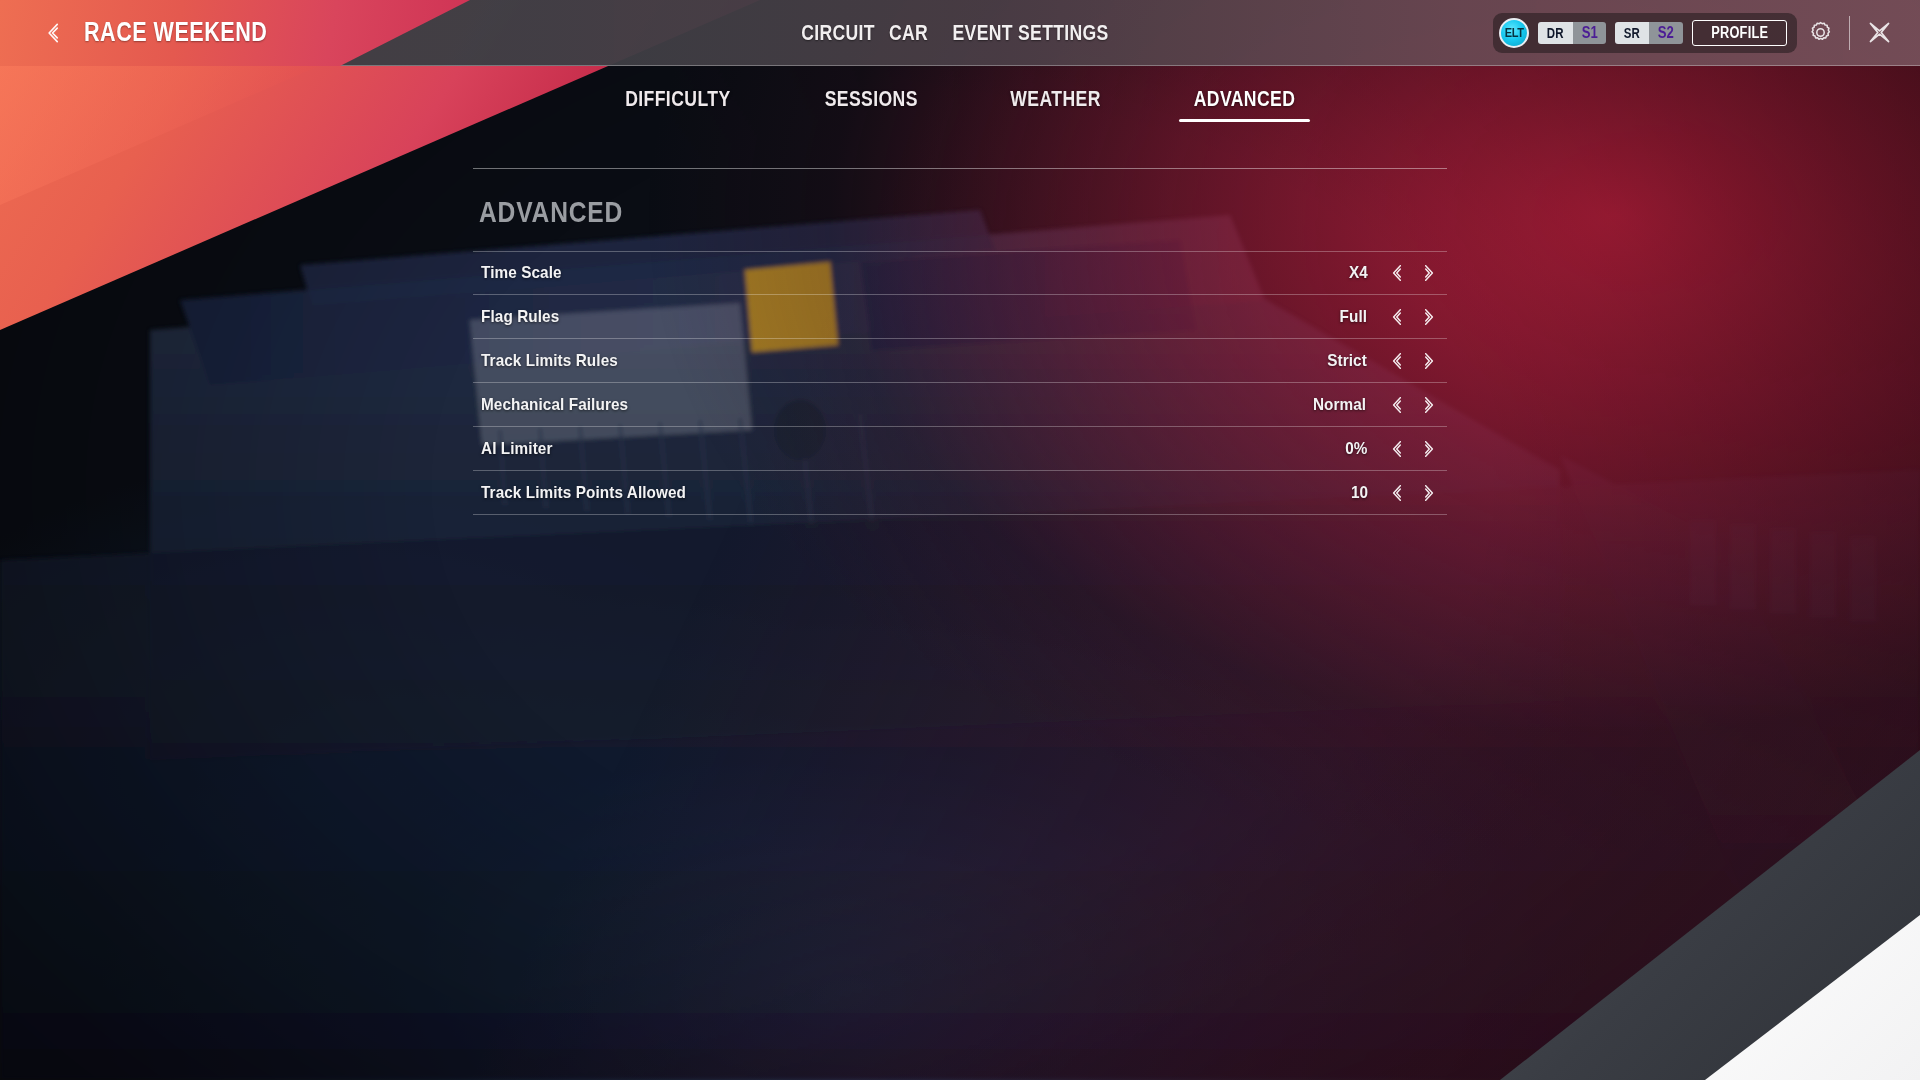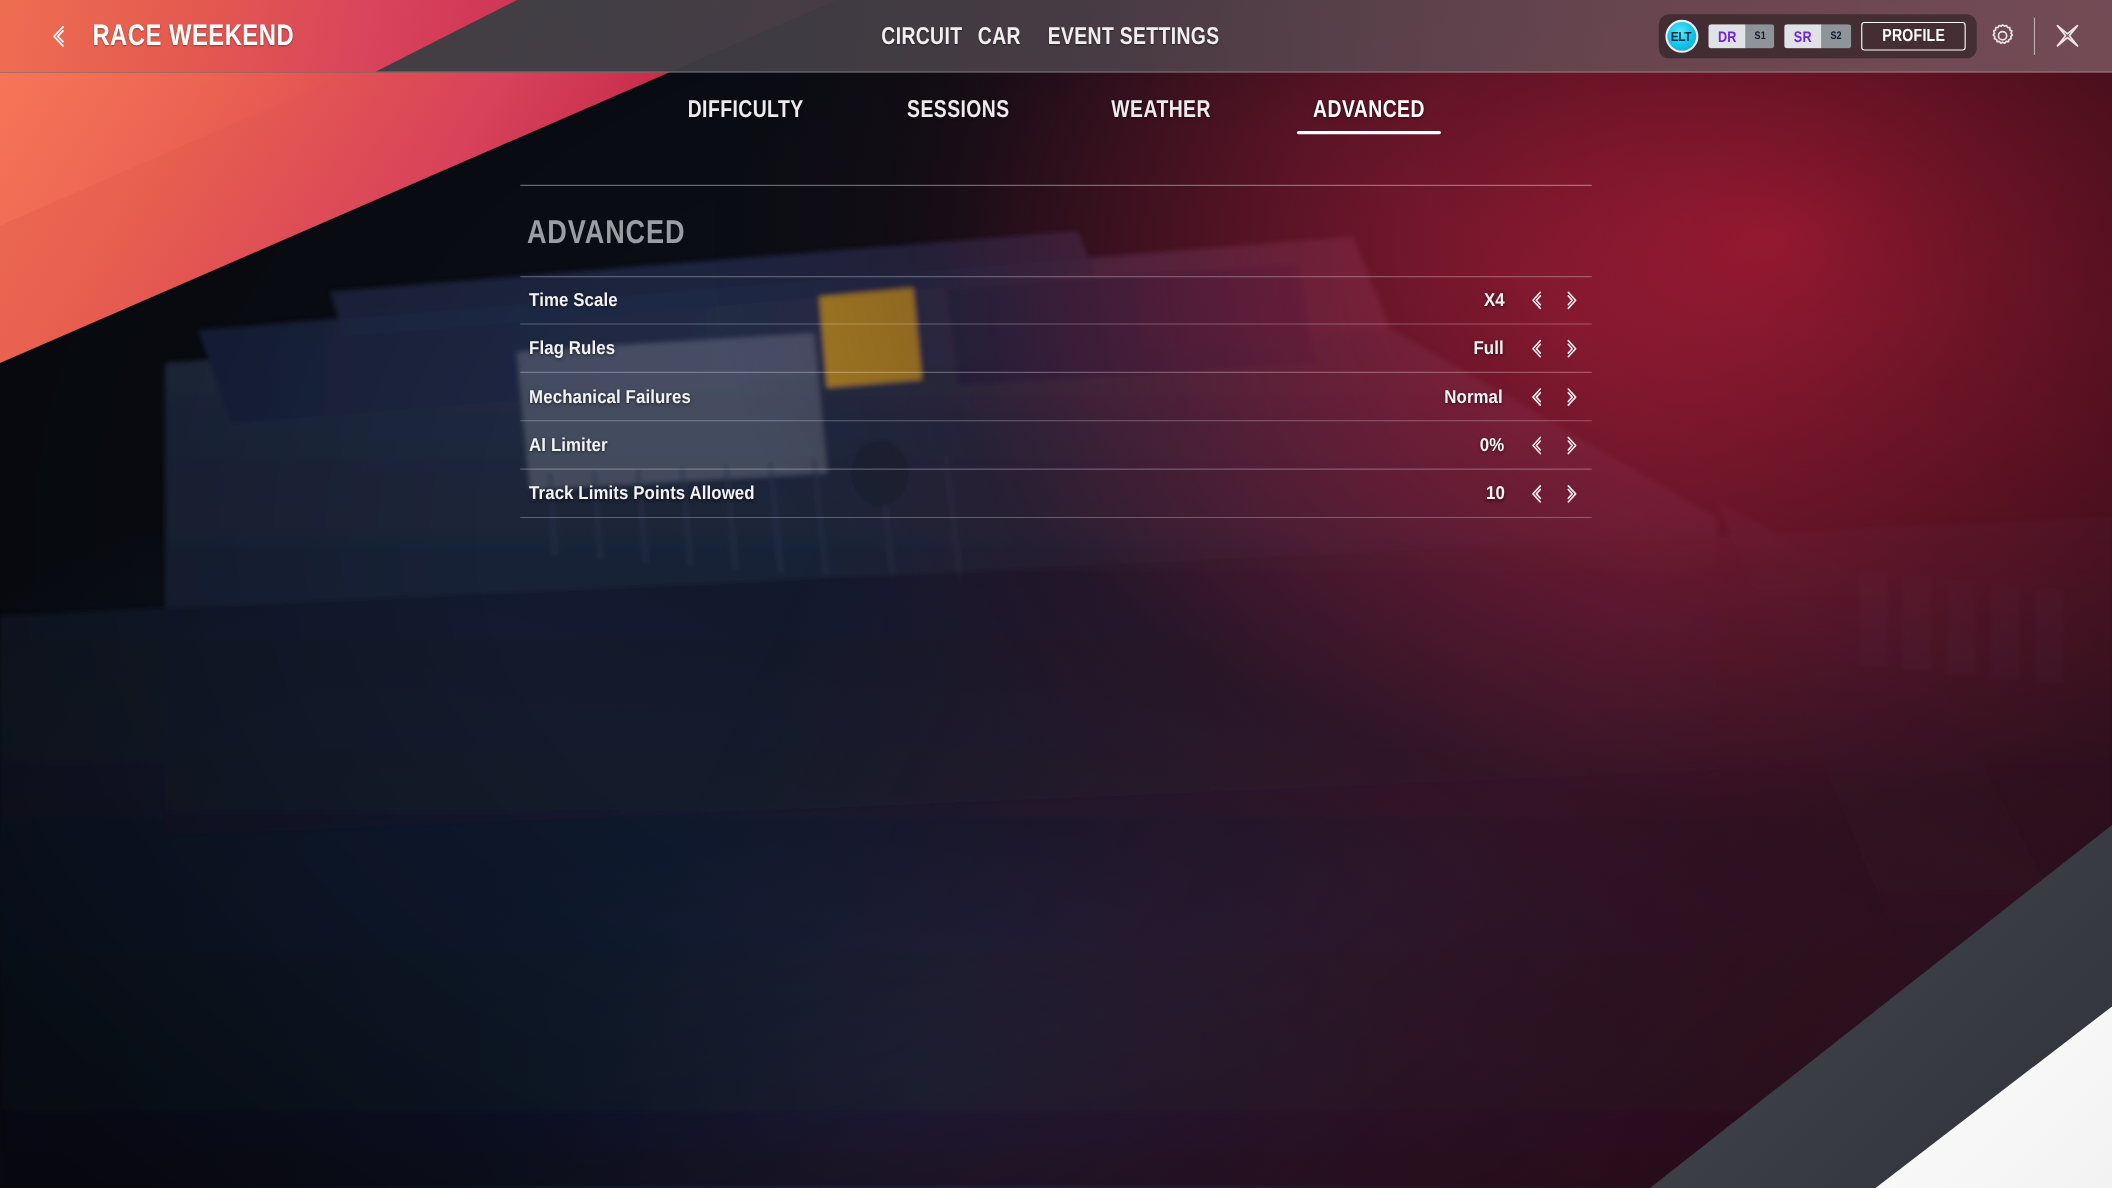--- a/index.html
+++ b/index.html
@@ -121,27 +121,27 @@
     background:radial-gradient(circle at 42% 36%, #5fe8ff 0%, #16c8ef 48%, #0b9ec4 100%);
     border:2px solid #e9eef2; display:flex; align-items:center; justify-content:center;
     position:relative; overflow:hidden; flex:0 0 auto;
   }
   .avatar-txt {
     font-size:12px; font-weight:700; color:#06323f; letter-spacing:-.5px;
     transform:scaleX(.92); line-height:1;
   }
   .stat-chip { display:flex; height:22px; border-radius:3px; overflow:hidden; }
   .stat-k {
-    background:#dfe3e6; color:#6d28d9; font-size:14px; font-weight:700;
+    background:#dfe3e6; color:#0f172a; font-size:14px; font-weight:700;
     padding:0 7px; display:flex; align-items:center; transform:none;
     letter-spacing:.2px;
   }
   .stat-k span { transform:scaleX(.82); display:block; }
   .stat-v {
-    background:#8f9499; color:#0f172a; font-size:10px; font-weight:700;
+    background:#8f9499; color:#4c1d95; font-size:16px; font-weight:700;
     padding:0 7px; display:flex; align-items:center;
   }
   .stat-v span { transform:scaleX(.82); display:block; }
   .profile-btn {
     border:1px solid #ffffff; border-radius:3px; height:26px;
     padding:0 11px; display:flex; align-items:center; cursor:pointer;
   }
   .profile-btn span {
     font-size:16px; font-weight:700; color:#ffffff; transform:scaleX(.80); display:block;
     letter-spacing:.3px;
@@ -409,20 +409,38 @@
       </div>
       <div class="stepper">
         <svg viewBox="0 0 24 24">
           <path class="dbl-chev" d="M9.5 4 L16.8 12 L9.5 20"></path>
           <path class="dbl-chev" d="M9.5 7.6 L13.4 12 L9.5 16.4"></path>
         </svg>
       </div>
     </div>
   </div>
 
+  <div class="row">
+    <span class="row-label">Track Limits Rules</span>
+    <div class="row-right">
+      <span class="row-value">Strict</span>
+      <div class="stepper">
+        <svg viewBox="0 0 24 24">
+          <path class="dbl-chev" d="M14.5 4 L7.2 12 L14.5 20"></path>
+          <path class="dbl-chev" d="M14.5 7.6 L10.6 12 L14.5 16.4"></path>
+        </svg>
+      </div>
+      <div class="stepper">
+        <svg viewBox="0 0 24 24">
+          <path class="dbl-chev" d="M9.5 4 L16.8 12 L9.5 20"></path>
+          <path class="dbl-chev" d="M9.5 7.6 L13.4 12 L9.5 16.4"></path>
+        </svg>
+      </div>
+    </div>
+  </div>
 
   <div class="row">
     <span class="row-label">Mechanical Failures</span>
     <div class="row-right">
       <span class="row-value">Normal</span>
       <div class="stepper">
         <svg viewBox="0 0 24 24">
           <path class="dbl-chev" d="M14.5 4 L7.2 12 L14.5 20"></path>
           <path class="dbl-chev" d="M14.5 7.6 L10.6 12 L14.5 16.4"></path>
         </svg>

